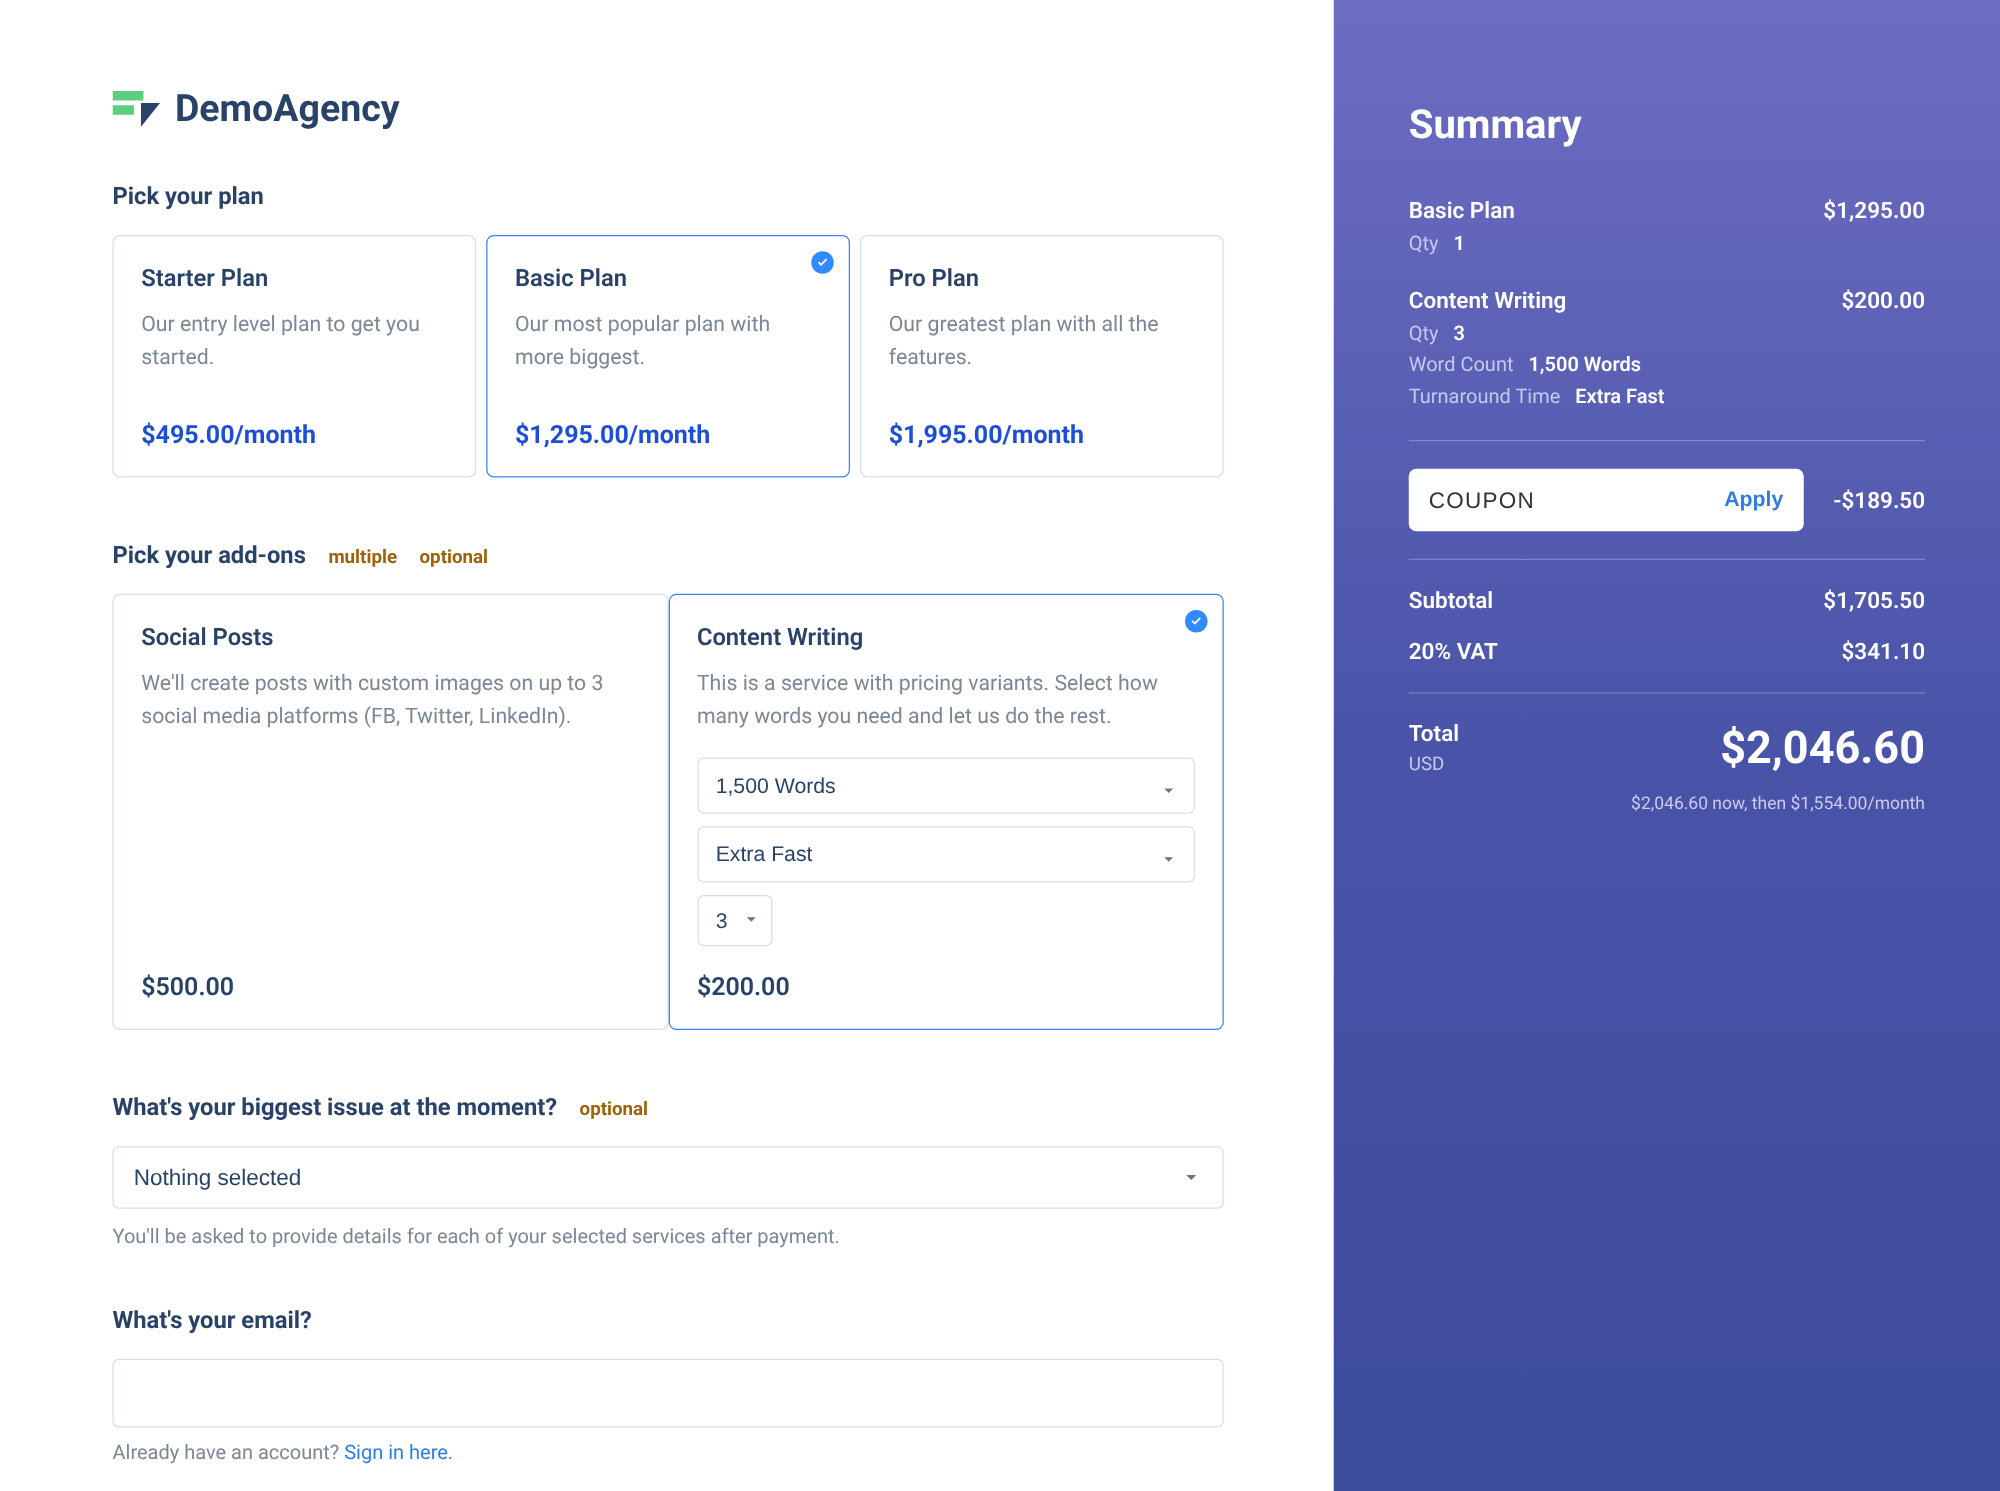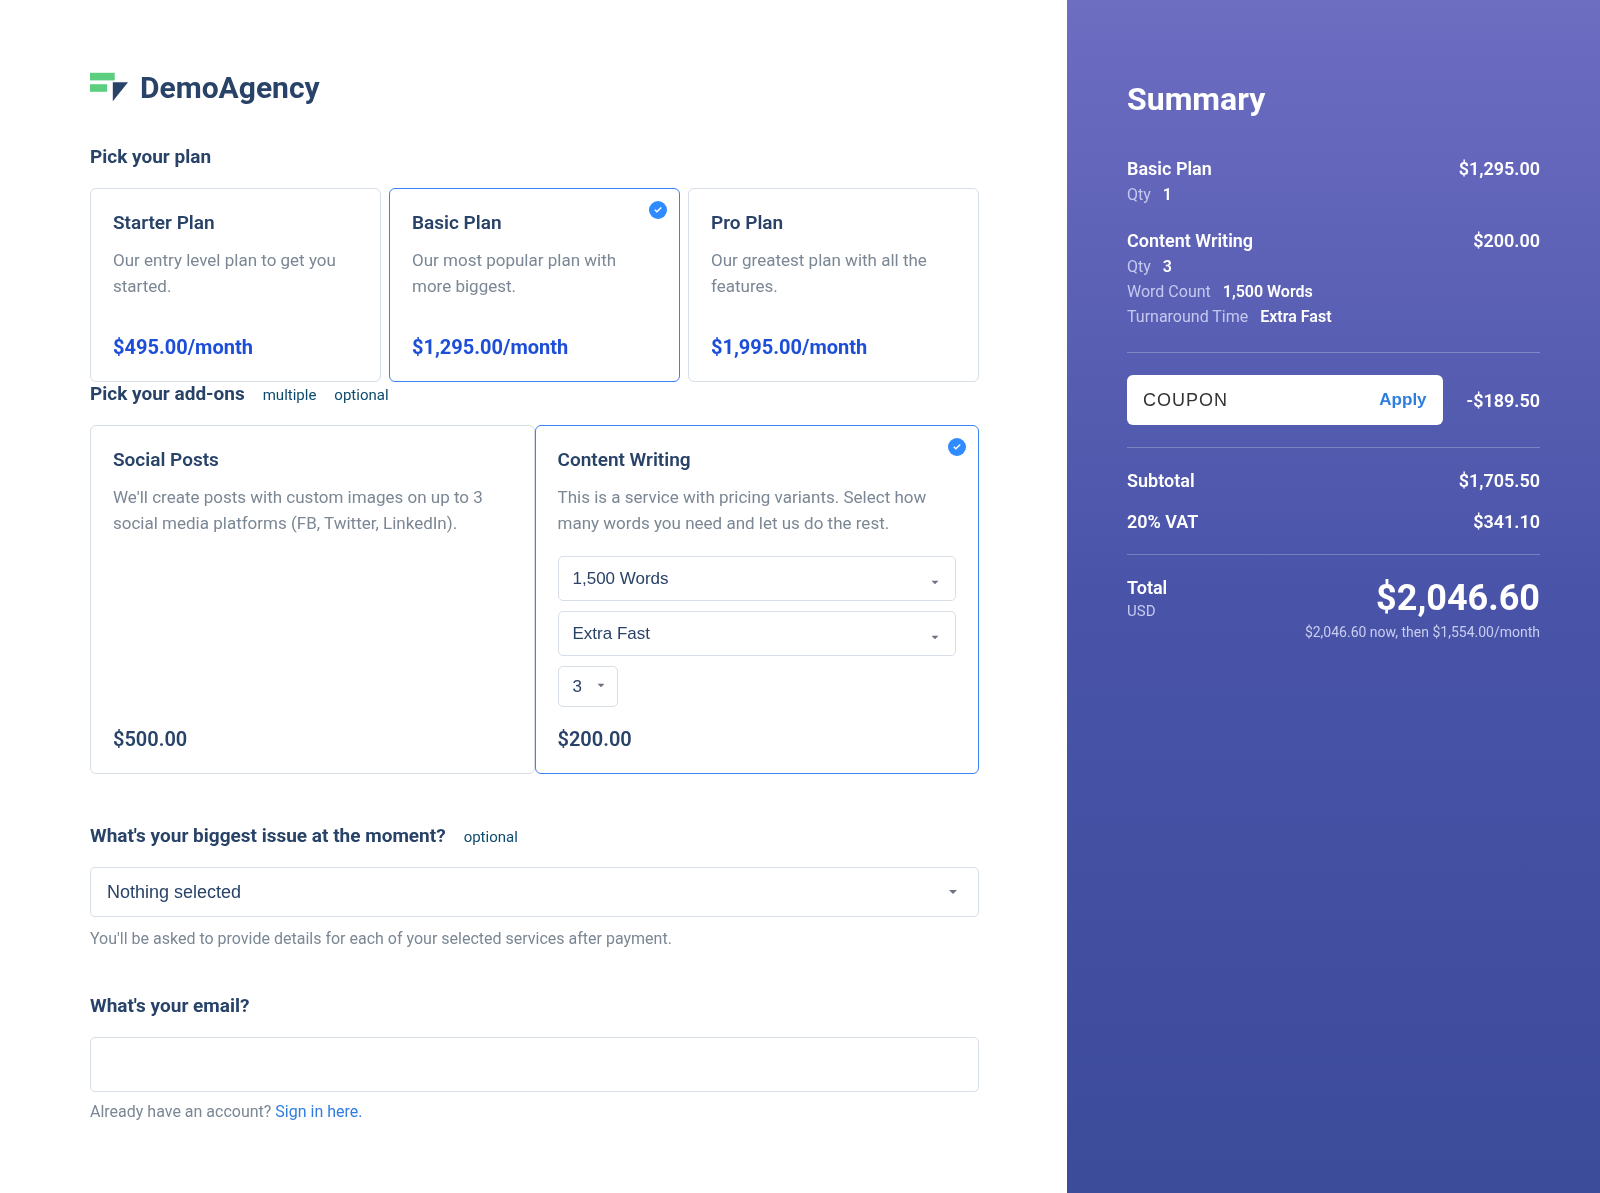--- a/index.html
+++ b/index.html
@@ -26,25 +26,25 @@
   .logo-row { display:flex; align-items:center; gap:12px; margin-bottom: 40px;}
   .logo-svg { width: 38px; height: 32px; }
   .logo-text { font-size: 30px; font-weight: 700; color: #284268; }
 
   
   .section-label {
     font-size: 19px; font-weight: 700; color: #284268;
     margin-bottom: 20px; display:flex; align-items:baseline; gap: 18px;
   }
   .section-label .tag {
-    font-size: 15px; font-weight: 400; color: #0c4a6e;
-  }
-
-  
-  .card-row { display:flex; gap:8px; }
+    font-size: 15px; font-weight: 700; color: #a16207;
+  }
+
+  
+  .card-row { display:flex; gap:8px; margin-bottom: 50px; }
   .card {
     flex:1;
     border:1px solid #d7dee6;
     border-radius:6px;
     padding: 22px 22px 22px 22px;
     position:relative;
     cursor:pointer;
   }
   .card.selected { border:1.5px solid #3b82f6; }
   .check-badge {
@@ -149,21 +149,21 @@
     font-size:17px; font-weight:700; cursor:pointer;
   }
   .coupon-discount { font-size:18px; font-weight:600; }
 
   .subtotal-row, .vat-row { display:flex; justify-content:space-between; font-size:18px; font-weight:600; margin-bottom:20px;}
   .total-row { display:flex; justify-content:space-between; align-items:flex-start; }
   .total-left .lbl { font-size:18px; font-weight:600; }
   .total-left .cur { font-size:15px; color:#c5c9ef; margin-top:4px;}
   .total-right { text-align:right; }
   .total-amt { font-size:36px; font-weight:700; }
-  .total-note { font-size:14px; color:#c9cdf1; margin-top:5px;}
+  .total-note { font-size:14px; color:#c9cdf1; margin-top:16px;}
 </style>
 </head>
 <body>
 
 <div class="main">
 
   <div class="logo-row">
     <svg class="logo-svg" viewBox="0 0 40 32">
       <rect x="0" y="0" width="26" height="8" fill="#5bcf7f"></rect>
       <rect x="0" y="12" width="18" height="8" fill="#5bcf7f"></rect>

